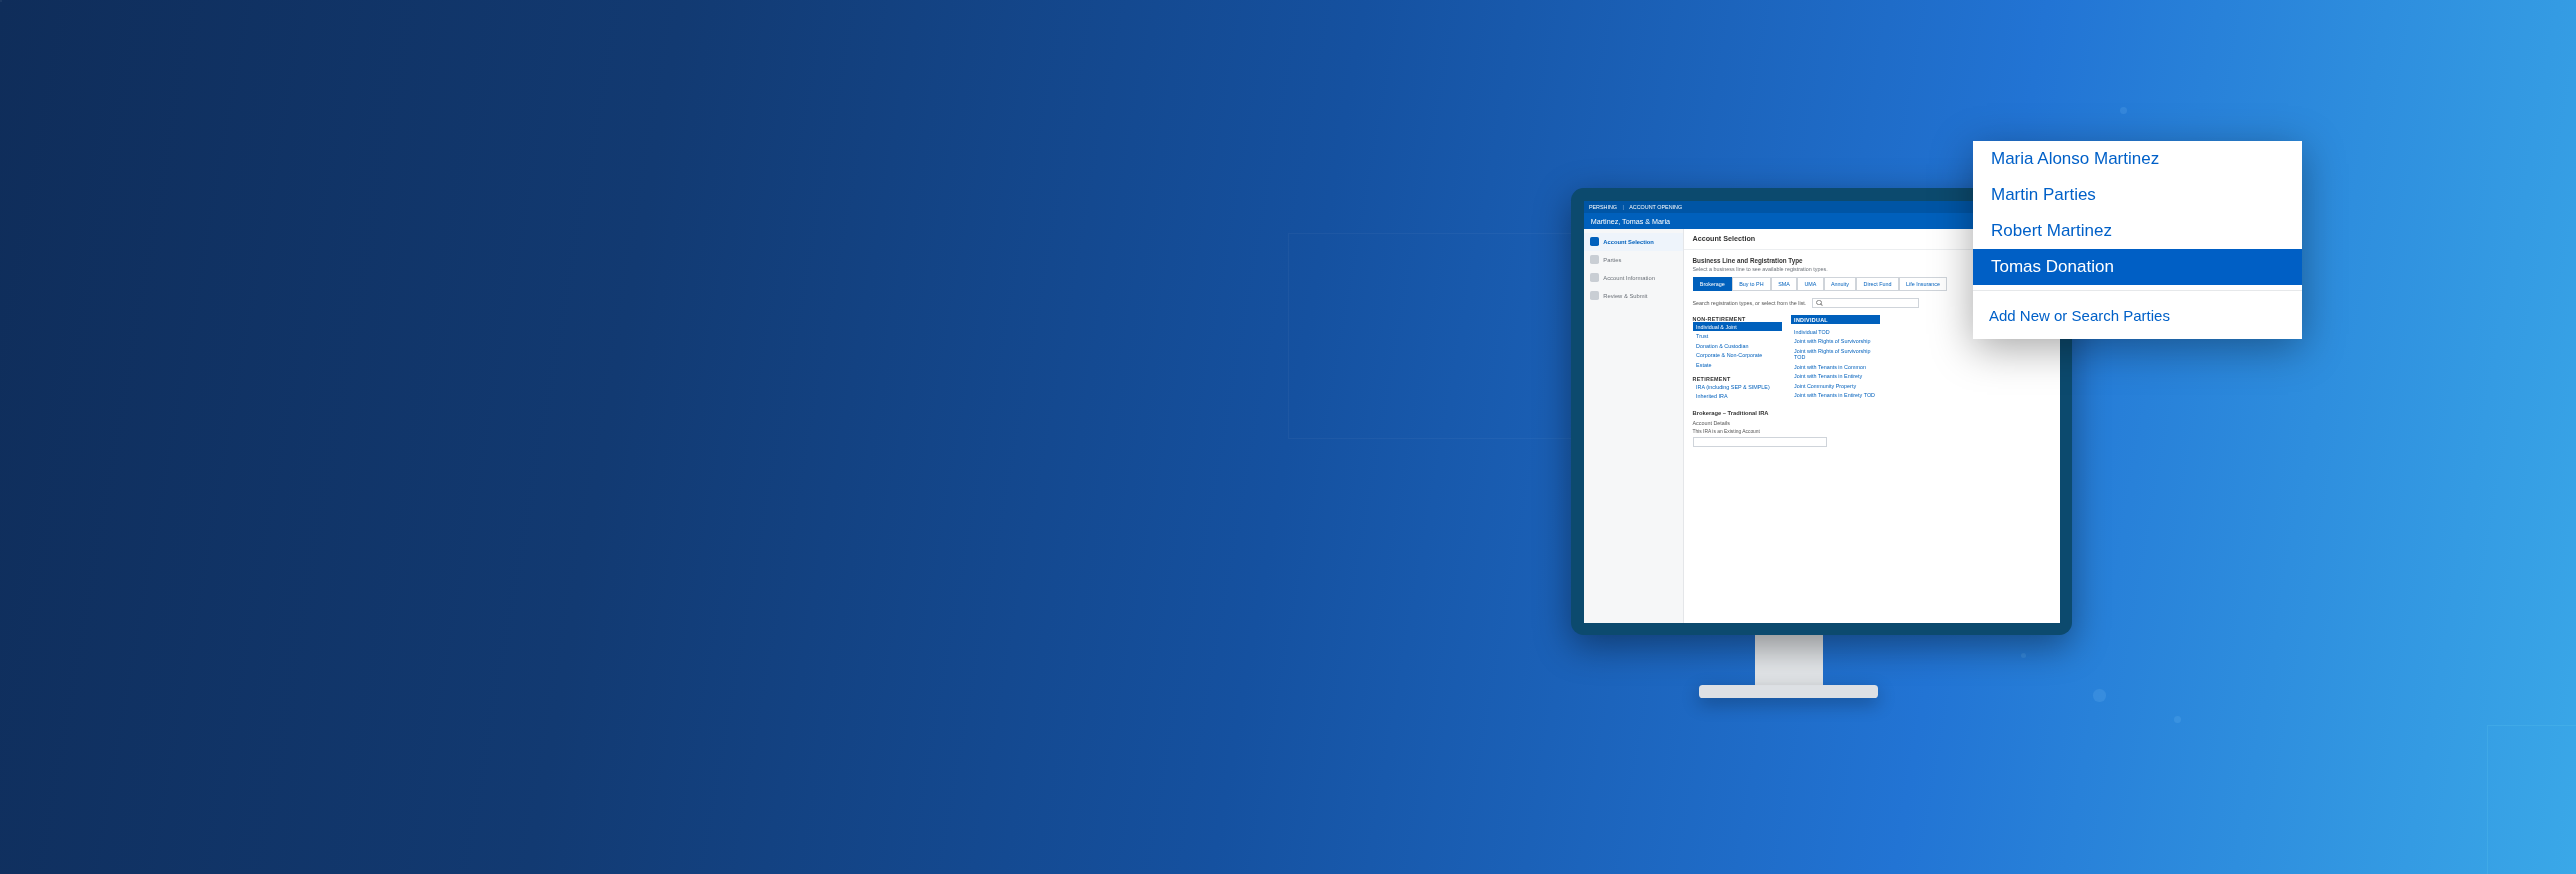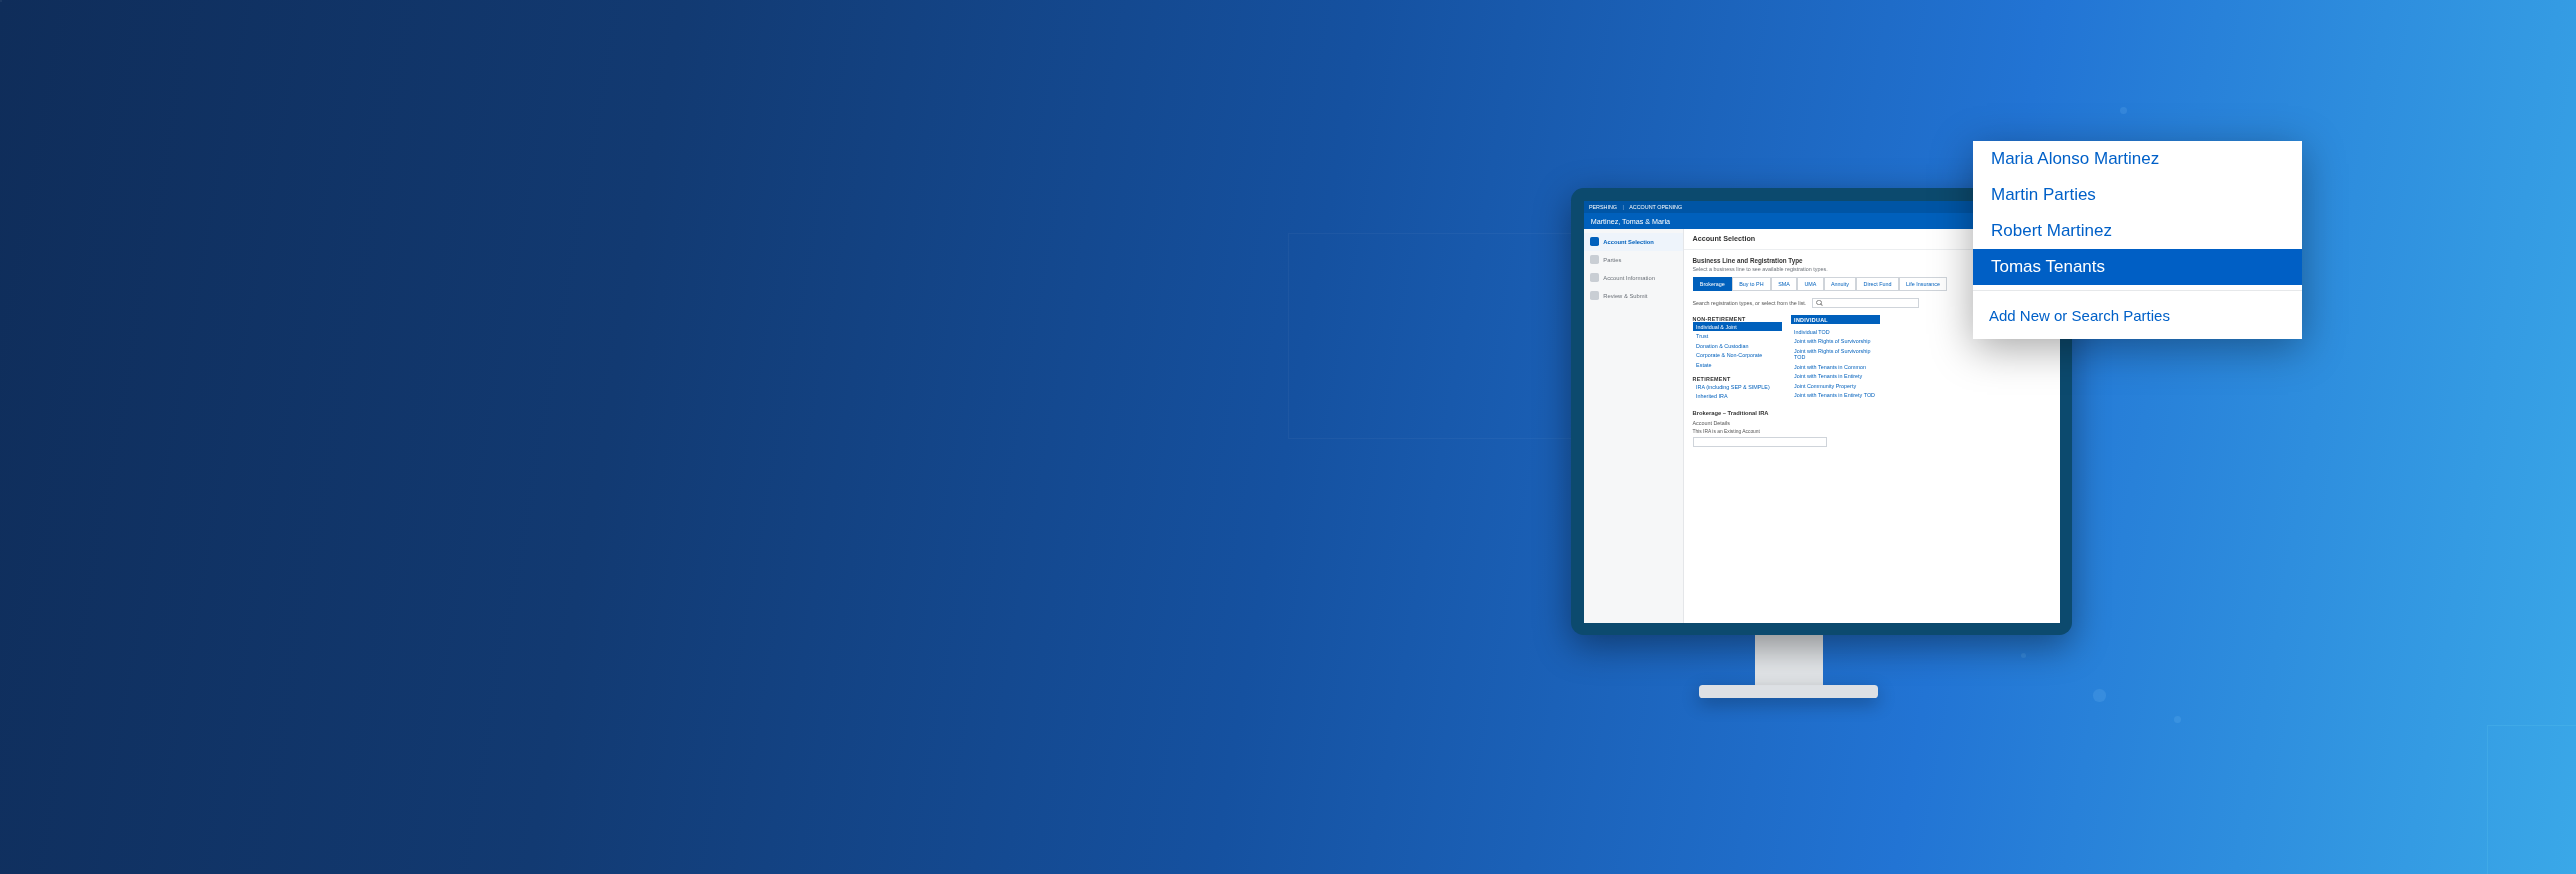--- a/index.html
+++ b/index.html
@@ -253,17 +253,17 @@
       </div>
 
     </div>
   </div>
 </div>
 
 <div class="popout">
   <div class="po-item">Maria Alonso Martinez</div>
   <div class="po-item">Martin Parties</div>
   <div class="po-item">Robert Martinez</div>
-  <div class="po-item selected">Tomas Tenants</div>
+  <div class="po-item selected">Tomas Donation</div>
   <div class="po-divider"></div>
   <div class="po-add">Add New or Search Parties</div>
 </div>
 
 
 </body></html>

